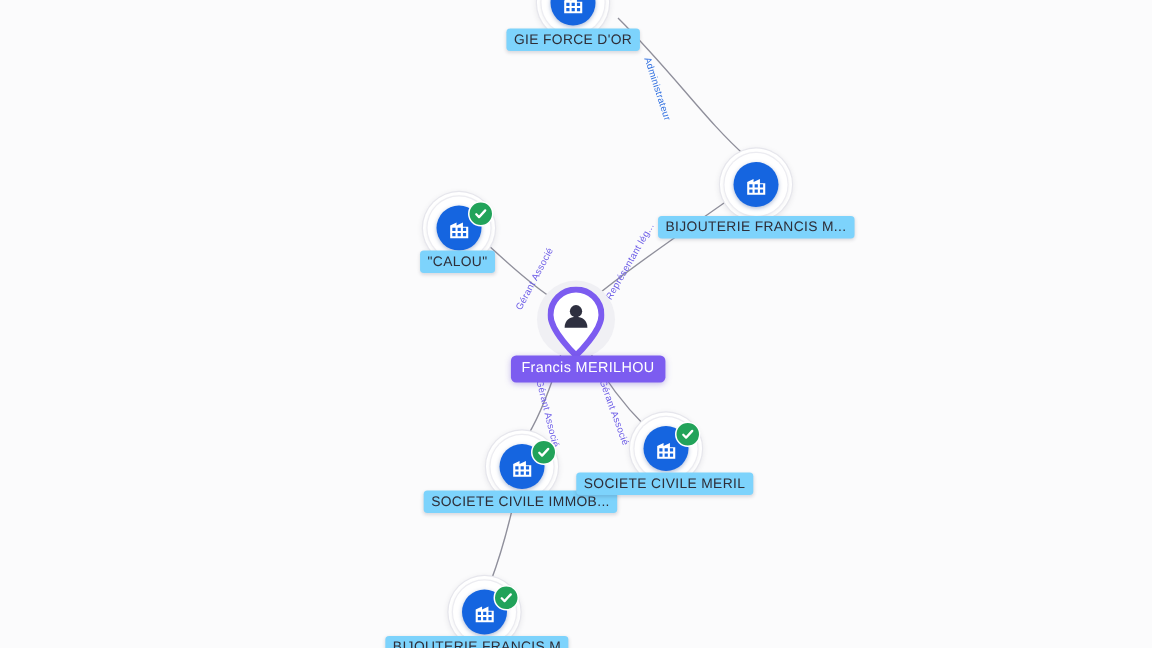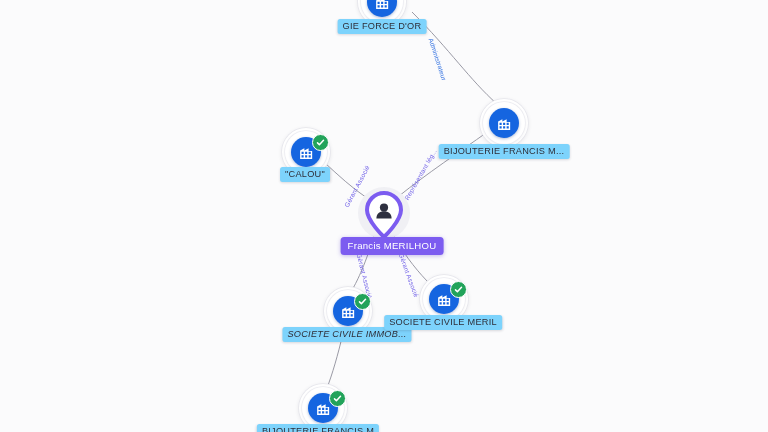--- a/index.html
+++ b/index.html
@@ -200,21 +200,21 @@
       <svg width="17" height="17" viewBox="0 0 24 24" fill="#ffffff">
         <path d="M3 21V9l6-3v3l6-3v4h5v11H3zm2-2h3v-3H5v3zm0-5h3v-3H5v3zm5 5h3v-3h-3v3zm0-5h3v-3h-3v3zm5 5h3v-3h-3v3zm0-5h3v-3h-3v3z"></path>
       </svg>
     </div>
     <div class="verified">
       <svg width="9" height="9" viewBox="0 0 24 24" fill="none" stroke="#ffffff" stroke-width="4" stroke-linecap="round" stroke-linejoin="round">
         <polyline points="4,13 9,18 20,6"></polyline>
       </svg>
     </div>
   </div>
-  <div class="node-label" style="left:347px; top:327px;font-style:italic;">SOCIETE CIVILE IMMOB...</div>
+  <div class="node-label" style="left:347px; top:327px;">SOCIETE CIVILE IMMOB...</div>
 
   <div class="node" style="left:444px; top:299px;">
     <div class="halo"></div>
     <div class="halo h2"></div>
     <div class="disc">
       <svg width="17" height="17" viewBox="0 0 24 24" fill="#ffffff">
         <path d="M3 21V9l6-3v3l6-3v4h5v11H3zm2-2h3v-3H5v3zm0-5h3v-3H5v3zm5 5h3v-3h-3v3zm0-5h3v-3h-3v3zm5 5h3v-3h-3v3zm0-5h3v-3h-3v3z"></path>
       </svg>
     </div>
     <div class="verified">

